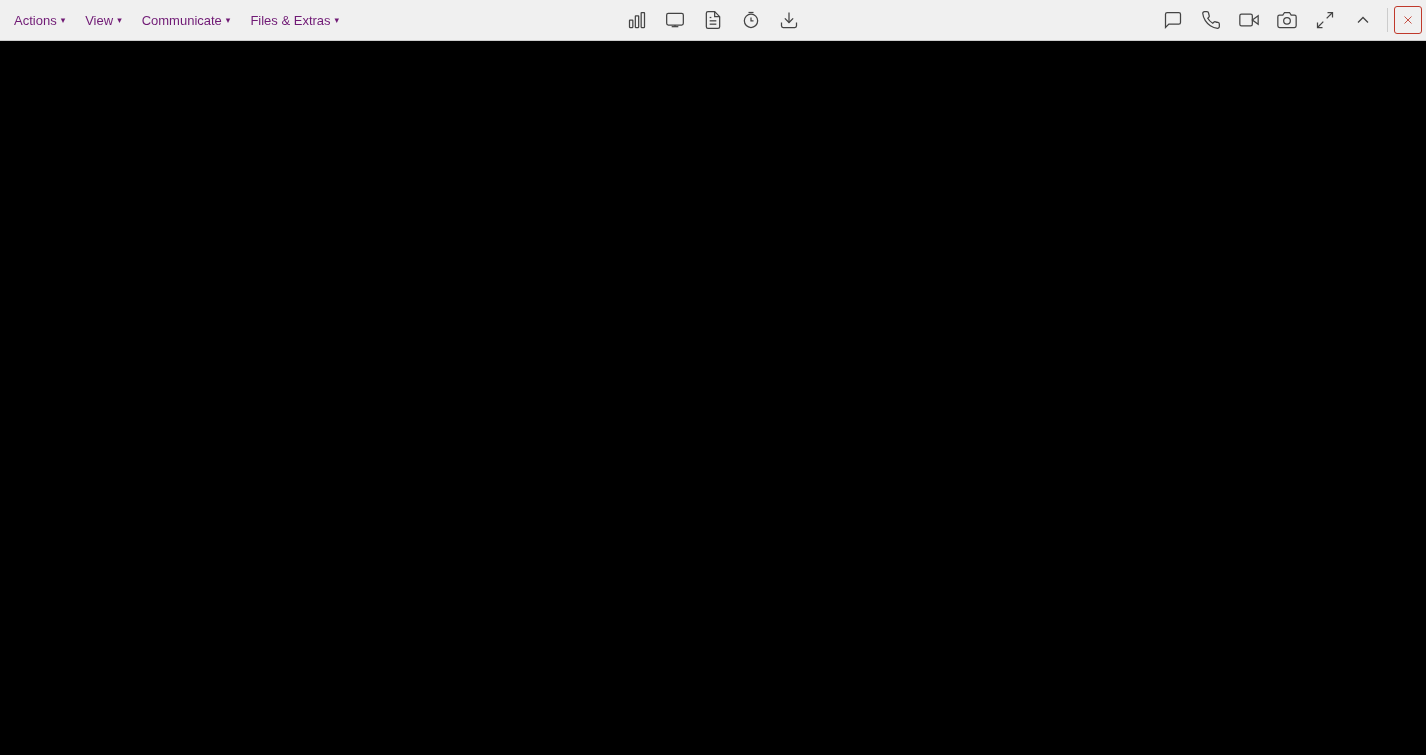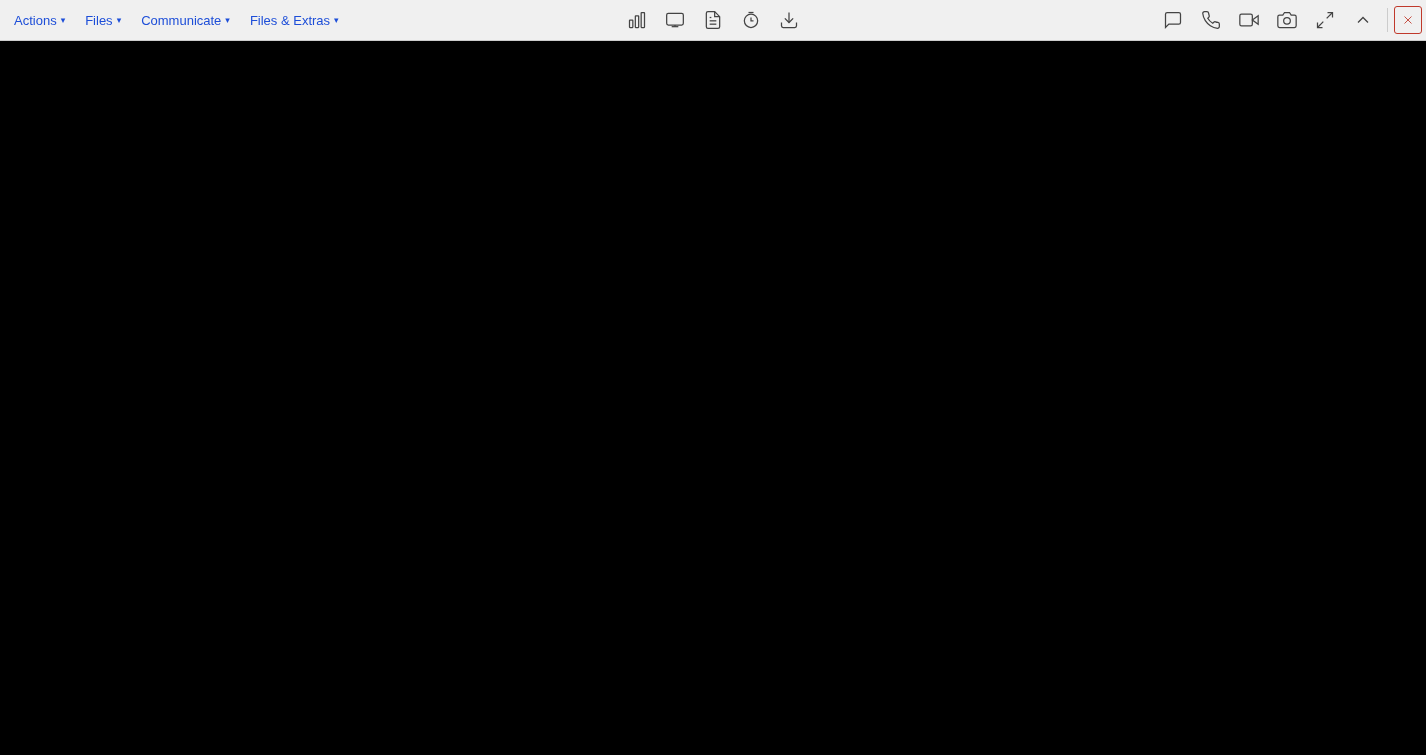--- a/index.html
+++ b/index.html
@@ -33,21 +33,21 @@
       height: 100%;
     }
 
     .menu-item {
       display: flex;
       align-items: center;
       height: 100%;
       padding: 0 10px;
       font-size: 13px;
       cursor: pointer;
-      color: #1d4ed8;
+      color: #701a75;
       white-space: nowrap;
     }
 
     .menu-item .chevron {
       margin-left: 4px;
       font-size: 9px;
     }
 
     .toolbar-icons-center {
       display: flex;
@@ -112,21 +112,21 @@
 <body>
 
 <div id="toolbar">
 
   <div class="menu-group">
     <div class="menu-item">
       <span>Actions</span>
       <span class="chevron">▾</span>
     </div>
     <div class="menu-item">
-      <span>Files</span>
+      <span>View</span>
       <span class="chevron">▾</span>
     </div>
     <div class="menu-item">
       <span>Communicate</span>
       <span class="chevron">▾</span>
     </div>
     <div class="menu-item">
       <span>Files &amp; Extras</span>
       <span class="chevron">▾</span>
     </div>

